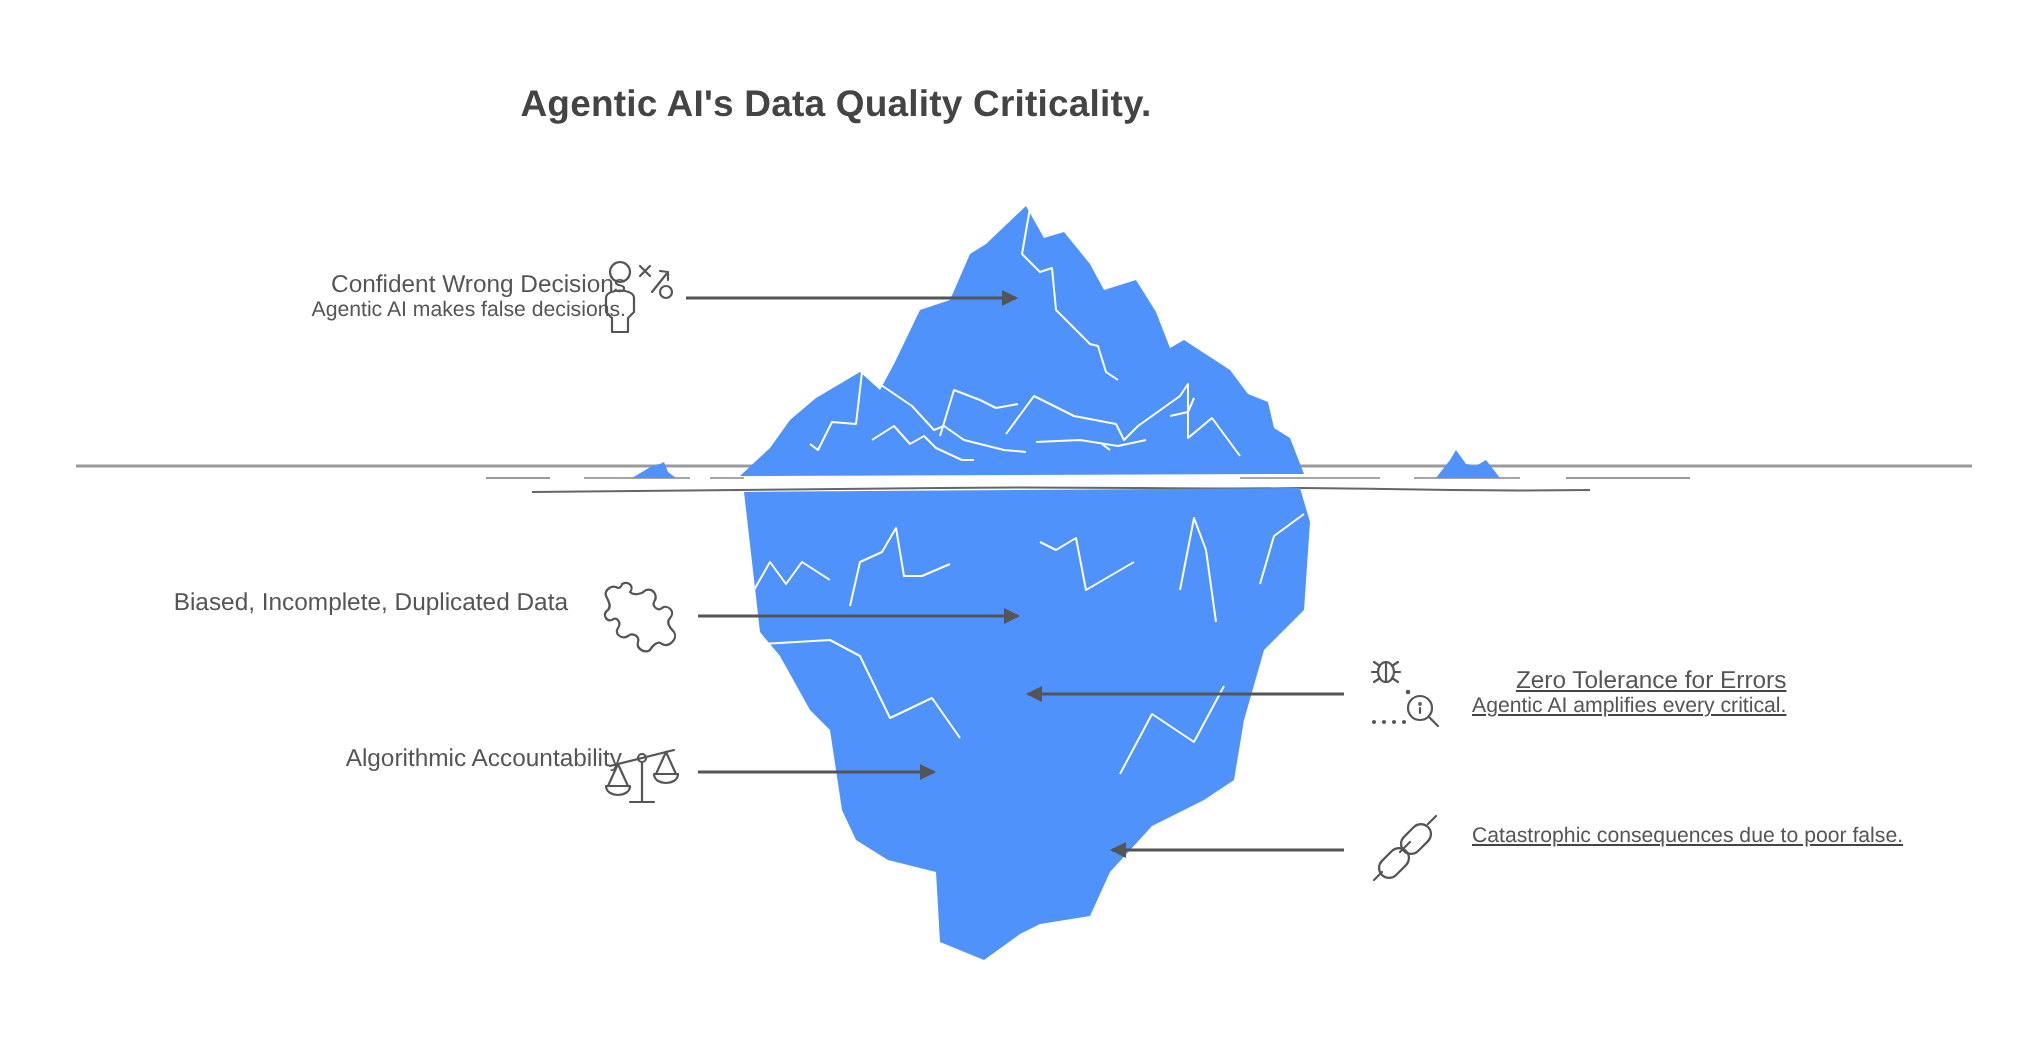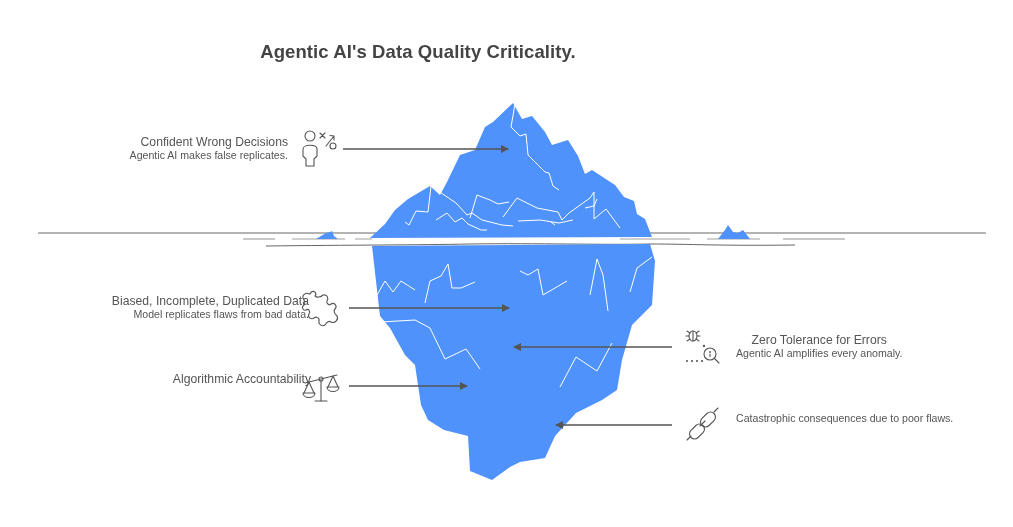--- a/index.html
+++ b/index.html
@@ -5,21 +5,21 @@
   html, body { margin: 0; padding: 0; background: #ffffff; }
   body { width: 1013px; height: 527px; position: relative; overflow: hidden;
          font-family: "Liberation Sans", "DejaVu Sans", sans-serif; color: #444; }
   .title { position: absolute; left: 0; width: 836px; top: 41px; text-align: center;
            font-size: 18.5px; font-weight: bold; color: #444; letter-spacing: 0.1px; }
   svg.scene { position: absolute; left: 0; top: 0; }
   .label { position: absolute; line-height: 13px; }
   .label .head { font-size: 12.2px; color: #555; display: block; }
   .label .sub  { font-size: 10.6px; color: #555; display: block; }
   .label.right { text-align: right; }
-  .label.left  { text-align: center; }
+  .label.left  { text-align: right; text-decoration: underline; }
   .icon { position: absolute; }
 </style>
 </head>
 <body>
 
 <div class="title">Agentic AI's Data Quality Criticality.</div>
 
 <svg class="scene" width="1013" height="527" viewBox="0 0 1013 527">
   <defs>
     <marker id="arrowhead" markerWidth="8" markerHeight="8" refX="7" refY="4" orient="auto" markerUnits="userSpaceOnUse">
@@ -70,38 +70,37 @@
 
   <g stroke="#555555" stroke-width="1.4" fill="none">
     <line x1="343" y1="149" x2="508" y2="149" marker-end="url(#arrowhead)"></line>
     <line x1="349" y1="308" x2="509" y2="308" marker-end="url(#arrowhead)"></line>
     <line x1="349" y1="386" x2="467" y2="386" marker-end="url(#arrowhead)"></line>
     <line x1="672" y1="347" x2="514" y2="347" marker-end="url(#arrowhead)"></line>
     <line x1="672" y1="425" x2="556" y2="425" marker-end="url(#arrowhead)"></line>
   </g>
 </svg>
 
-<div class="label right" style="right:725px; top:136px;">
+<div class="label right" style="right:700px; top:136px;">
   <span class="head">Confident Wrong Decisions</span>
-  <span class="sub">Agentic AI makes false replicates.</span>
+  <span class="sub">Agentic AI makes false decisions.</span>
 </div>
-<div class="label right" style="right:704px; top:295px;">
+<div class="label right" style="right:729px; top:295px;">
   <span class="head">Biased, Incomplete, Duplicated Data</span>
-  <span class="sub">Model replicates flaws from bad data.</span>
 </div>
 <div class="label right" style="right:702px; top:373px;">
   <span class="head">Algorithmic Accountability</span>
 </div>
 
 <div class="label left" style="left:736px; top:334px;">
   <span class="head">Zero Tolerance for Errors</span>
-  <span class="sub">Agentic AI amplifies every anomaly.</span>
+  <span class="sub">Agentic AI amplifies every critical.</span>
 </div>
 <div class="label left" style="left:736px; top:412px;">
-  <span class="sub">Catastrophic consequences due to poor flaws.</span>
+  <span class="sub">Catastrophic consequences due to poor false.</span>
 </div>
 
 <svg class="icon" style="left:300px; top:129px;" width="42" height="40" viewBox="0 0 42 40">
   <g fill="none" stroke="#555" stroke-width="1.1" stroke-linecap="round" stroke-linejoin="round">
     <circle cx="10" cy="7" r="5"></circle>
     <path d="M6,37 L6,30 L3,27 L3,20 C3,15 17,15 17,20 L17,27 L14,30 L14,37 Z"></path>
     <path d="M20,4 L25,9 M25,4 L20,9"></path>
     <path d="M26,17 L34,7 M30,6.5 L34,7 L34,11"></path>
     <circle cx="33" cy="17" r="3"></circle>
   </g>

